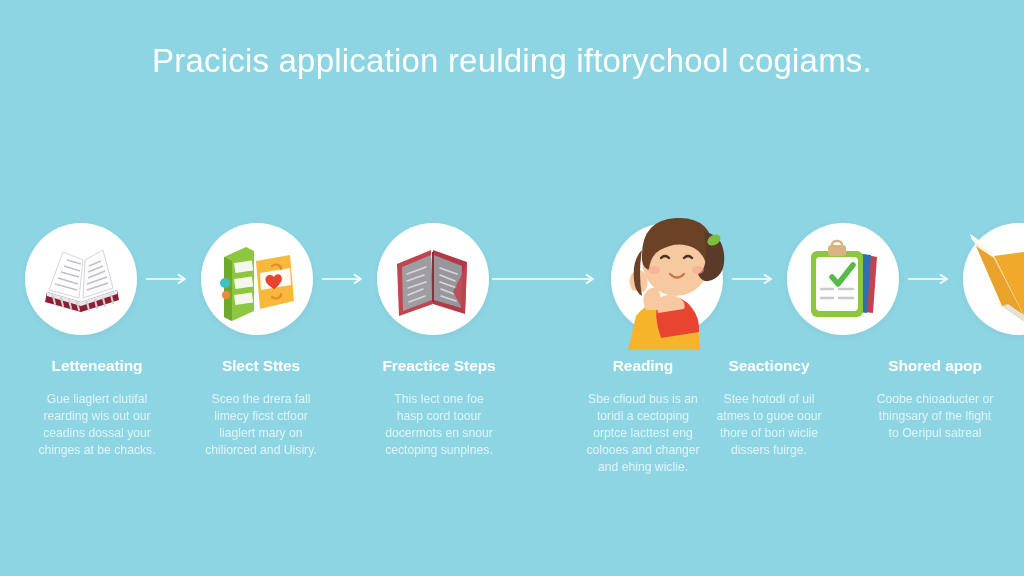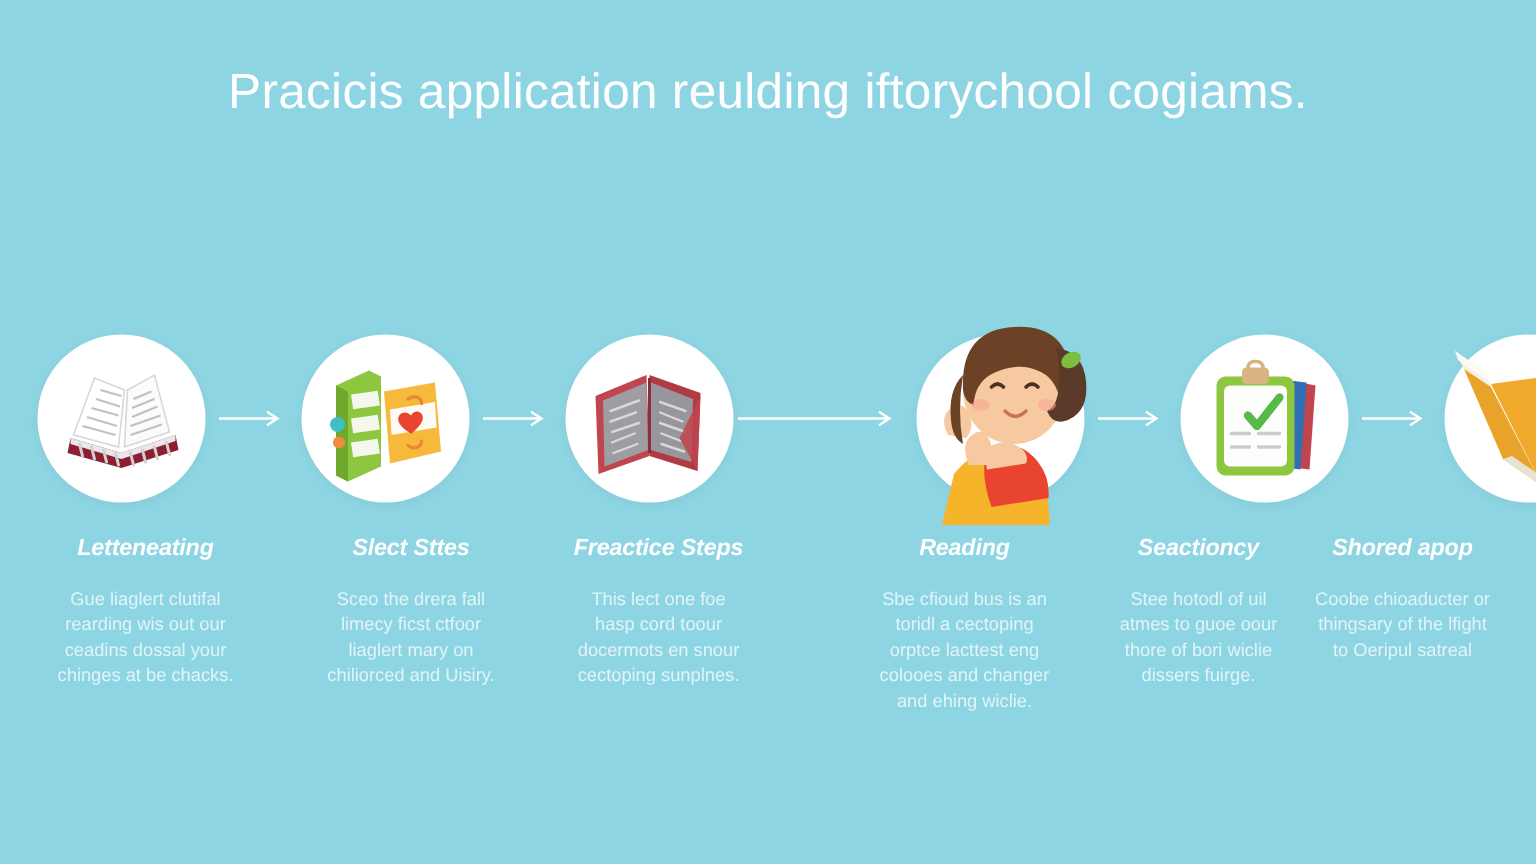--- a/index.html
+++ b/index.html
@@ -98,21 +98,20 @@
     text-align: center;
   }
 
   .step-heading {
     color: #ffffff;
     font-size: 15.5px;
     font-weight: bold;
     line-height: 19px;
     margin: 0 0 8px 0;
     letter-spacing: -0.1px;
-    font-style: italic;
   }
 
   .step-body {
     color: #e8f7fa;
     font-size: 12.2px;
     line-height: 17px;
     margin: 16px;
     opacity: 0.92;
   }
   .step-body .ln { display: block; }
@@ -314,21 +313,21 @@
     <div class="text-col" style="left:0px;">
       <p class="step-heading">Letteneating</p>
       <p class="step-body">
         <span class="ln">Gue liaglert clutifal</span>
         <span class="ln">rearding wis out our</span>
         <span class="ln">ceadins dossal your</span>
         <span class="ln">chinges at be chacks.</span>
       </p>
     </div>
 
-    <div class="text-col" style="left:177px;">
+    <div class="text-col" style="left:164px;">
       <p class="step-heading">Slect Sttes</p>
       <p class="step-body">
         <span class="ln">Sceo the drera fall</span>
         <span class="ln">limecy ficst ctfoor</span>
         <span class="ln">liaglert mary on</span>
         <span class="ln">chiliorced and Uisiry.</span>
       </p>
     </div>
 
     <div class="text-col" style="left:342px;">
@@ -345,21 +344,21 @@
       <p class="step-heading">Reading</p>
       <p class="step-body">
         <span class="ln">Sbe cfioud bus is an</span>
         <span class="ln">toridl a cectoping</span>
         <span class="ln">orptce lacttest eng</span>
         <span class="ln">colooes and changer</span>
         <span class="ln">and ehing wiclie.</span>
       </p>
     </div>
 
-    <div class="text-col" style="left:702px;">
+    <div class="text-col" style="left:672px;">
       <p class="step-heading">Seactioncy</p>
       <p class="step-body">
         <span class="ln">Stee hotodl of uil</span>
         <span class="ln">atmes to guoe oour</span>
         <span class="ln">thore of bori wiclie</span>
         <span class="ln">dissers fuirge.</span>
       </p>
     </div>
 
     <div class="text-col" style="left:838px;">

